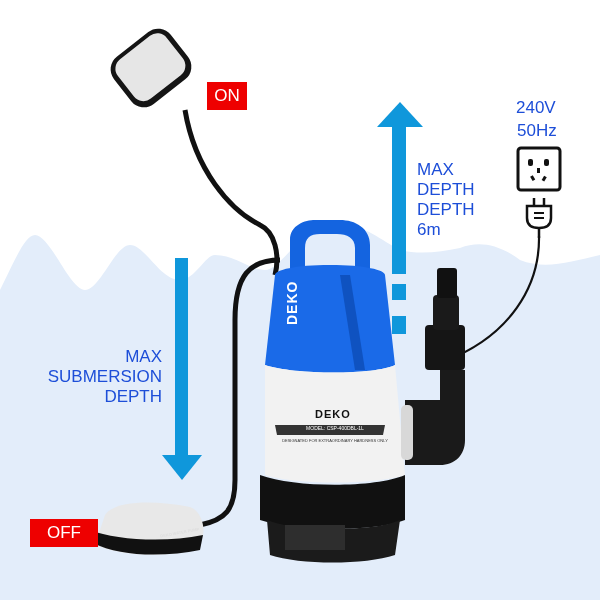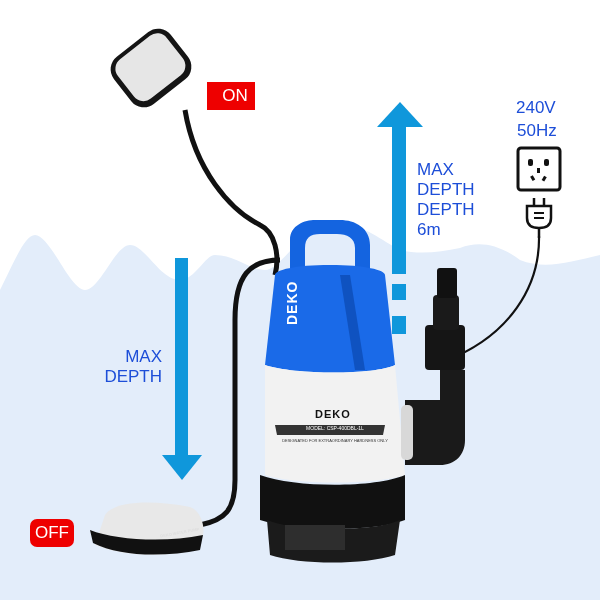--- a/index.html
+++ b/index.html
@@ -15,21 +15,21 @@
   <path d="M0,290 C15,260 25,235 35,235 C50,235 70,290 85,290 C100,290 115,245 130,245 C145,245 160,280 180,280 C195,280 205,255 215,255 C235,255 250,270 265,270 C280,270 300,230 330,225 L330,600 L0,600 Z" fill="#e3edfa"></path>
   <path d="M330,225 C360,220 380,240 400,250 C420,255 440,252 460,248 C480,240 500,245 520,260 C545,270 570,262 600,255 L600,600 L330,600 Z" fill="#e3edfa"></path>
 </svg>
 
 <svg class="abs" style="left:100px;top:20px" width="200" height="260" viewBox="0 0 200 260">
   <path d="M85,90 C95,150 130,190 160,205 C175,212 180,235 175,255" stroke="#111" stroke-width="5" fill="none"></path>
   <rect x="15" y="18" width="72" height="60" rx="16" transform="rotate(-38 51 48)" fill="#151515"></rect>
   <rect x="20" y="22" width="62" height="50" rx="12" transform="rotate(-38 51 48)" fill="#e6e6e6"></rect>
 </svg>
 
-<div class="abs badge" style="left:207px;top:82px;width:40px;padding-left:8px;">ON</div>
+<div class="abs badge" style="left:207px;top:82px;width:40px;">ON</div>
 
 <div class="abs label" style="left:516px;top:98px;">240V</div>
 <div class="abs label" style="left:517px;top:121px;">50Hz</div>
 <svg class="abs" style="left:516px;top:146px" width="46" height="46" viewBox="0 0 46 46">
   <rect x="2" y="2" width="42" height="42" rx="3" fill="#fff" stroke="#111" stroke-width="3"></rect>
   <rect x="12" y="13" width="5" height="7" rx="2" fill="#111"></rect>
   <rect x="28" y="13" width="5" height="7" rx="2" fill="#111"></rect>
   <rect x="21" y="22" width="3" height="5" fill="#111"></rect>
   <rect x="15" y="30" width="3" height="5" transform="rotate(-30 16 32)" fill="#111"></rect>
   <rect x="27" y="30" width="3" height="5" transform="rotate(30 28 32)" fill="#111"></rect>
@@ -59,20 +59,21 @@
   <div>DEPTH</div>
   <div>6m</div>
 </div>
 
 <svg class="abs" style="left:160px;top:255px" width="44" height="230" viewBox="0 0 44 230">
   <rect x="15" y="3" width="13" height="200" fill="#0f97db"></rect>
   <polygon points="2,200 42,200 22,225" fill="#0f97db"></polygon>
 </svg>
 <div class="abs label" style="left:20px;top:347px;width:142px;text-align:right;">
   <div>MAX</div>
+  <div>SUBMERSION</div>
   <div>DEPTH</div>
 </div>
 
 <svg class="abs" style="left:190px;top:240px" width="100" height="290" viewBox="0 0 100 290">
   <path d="M90,20 C60,20 45,35 45,80 L45,240 C45,270 35,280 10,285" stroke="#111" stroke-width="5" fill="none"></path>
 </svg>
 
 <svg class="abs" style="left:255px;top:220px" width="220" height="380" viewBox="0 0 220 380">
 
   <path d="M35,60 L35,20 C35,5 50,0 60,0 L85,0 C100,0 115,8 115,25 L115,60 L100,60 L100,28 C100,18 92,14 82,14 L65,14 C55,14 50,18 50,28 L50,60 Z" fill="#1464e0"></path>
@@ -97,13 +98,13 @@
 <div class="abs" style="left:284px;top:325px;transform:rotate(-90deg);transform-origin:left top;color:#fff;font-weight:bold;font-size:14px;letter-spacing:1px;">DEKO</div>
 <div class="abs" style="left:315px;top:408px;color:#111;font-weight:bold;font-size:11px;letter-spacing:1px;">DEKO</div>
 <div class="abs" style="left:282px;top:425px;width:106px;color:#fff;font-size:5px;text-align:center;">MODEL: CSP-400DBL-1L</div>
 <div class="abs" style="left:280px;top:438px;width:110px;color:#333;font-size:4px;text-align:center;">DESIGNATED FOR EXTRAORDINARY HARDNESS ONLY</div>
 
 <svg class="abs" style="left:85px;top:495px" width="130" height="70" viewBox="0 0 130 70">
   <path d="M20,20 C30,5 70,5 105,12 C115,15 120,30 118,40 L110,55 C80,62 40,62 10,50 Z" fill="#e8e8e8"></path>
   <path d="M5,35 C30,45 80,48 118,40 L115,55 C80,62 35,62 8,48 Z" fill="#111"></path>
 </svg>
 <div class="abs" style="left:160px;top:530px;color:#ddd;font-size:4px;font-weight:bold;transform:rotate(-10deg);">DEKO WATER PUMP</div>
-<div class="abs badge" style="left:30px;top:519px;width:44px;border-radius:7px;">OFF</div>
+<div class="abs badge" style="left:30px;top:519px;width:68px;">OFF</div>
 
 </body></html>

